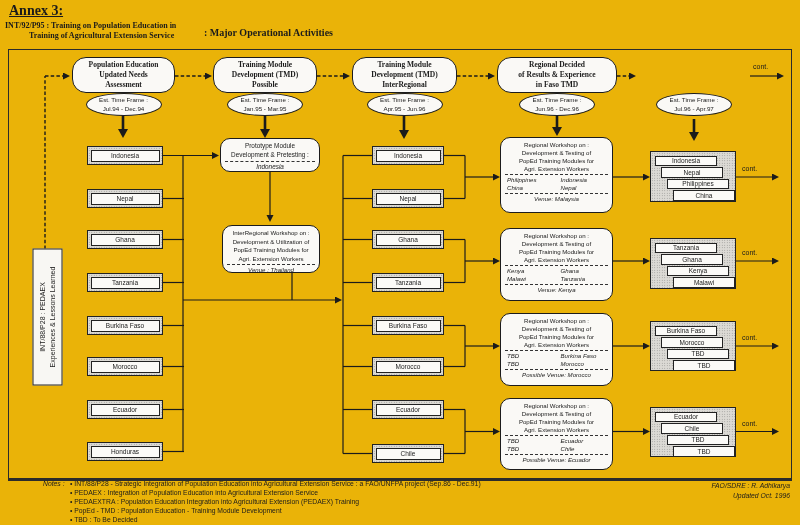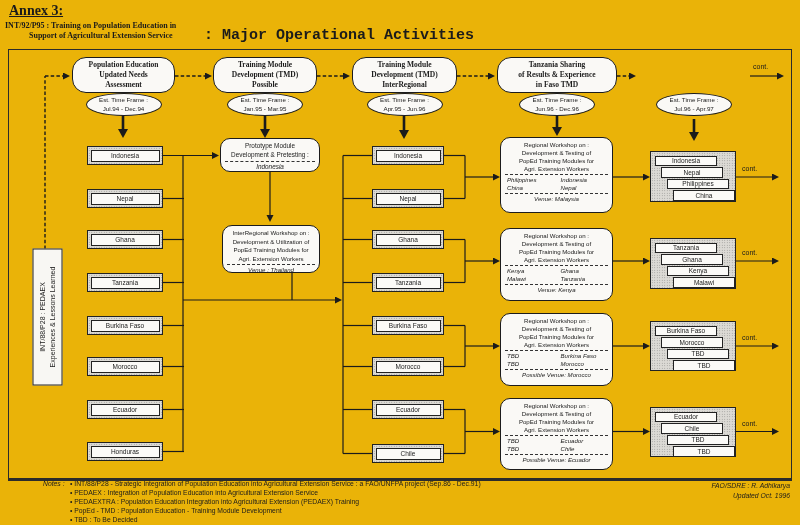--- a/index.html
+++ b/index.html
@@ -2,21 +2,21 @@
 <html><head>
 <meta charset="utf-8">
 <style>
   html,body{margin:0;padding:0;background:#e9e8e4;}
   .page{position:relative;width:800px;height:525px;background:#eab308;overflow:hidden;
         font-family:"Liberation Sans",sans-serif;color:#1b1b1b;}
   .abs{position:absolute;}
   .annex{font-family:"Liberation Serif",serif;font-weight:bold;font-size:14px;
          text-decoration:underline;left:9px;top:3px;}
   .proj{font-family:"Liberation Serif",serif;font-weight:bold;font-size:8px;line-height:1.2;text-align:center;}
-  .subtitle{font-family:Liberation Mono, monospace;font-weight:bold;font-size:15px;}
+  .subtitle{font-family:Liberation Serif, serif;font-weight:bold;font-size:10px;}
   .frame{left:8px;top:49px;width:782px;height:428px;border:1.5px solid #2b2b2b;
          border-bottom-width:3px;background:transparent;z-index:1;}
   svg.wires{left:0;top:0;z-index:2;}
   .phase-box{border:1.5px solid #1c1c1c;border-radius:14px;background:#faf9f6;display:flex;
              flex-direction:column;justify-content:center;text-align:center;
              font-family:"Liberation Serif",serif;font-weight:bold;font-size:7.5px;
              line-height:1.3;z-index:3;box-sizing:border-box;}
   .oval{border:1.2px solid #1c1c1c;border-radius:50%;background:#faf9f6;display:flex;
         flex-direction:column;justify-content:center;text-align:center;font-size:6.2px;
         line-height:1.35;z-index:4;box-sizing:border-box;}
@@ -48,21 +48,21 @@
   .notes-label{font-size:6.8px;font-style:italic;}
   .footer-line{font-size:6.8px;font-style:italic;text-align:right;white-space:nowrap;}
 </style>
 </head>
 <body>
 
 <div class="page">
 
   <div class="abs annex">Annex 3:</div>
   <div class="abs proj" style="left:5px;top:21px;">INT/92/P95 : Training on Population Education in</div>
-  <div class="abs proj" style="left:29px;top:31px;">Support of Agricultural Extension Service</div>
+  <div class="abs proj" style="left:29px;top:31px;">Training of Agricultural Extension Service</div>
   <div class="abs subtitle" style="left:204px;top:27px;">: Major Operational Activities</div>
 
   <div class="abs frame"></div>
 
   <svg class="abs wires" width="800" height="525" viewBox="0 0 800 525">
     <defs>
       <marker id="ah" markerUnits="userSpaceOnUse" markerWidth="9" markerHeight="8" refX="1" refY="3.5" orient="auto">
           <path d="M0,0 L7,3.5 L0,7 Z" fill="#1b1b1b"></path>
         </marker>
       <marker id="ahb" markerUnits="userSpaceOnUse" markerWidth="11" markerHeight="11" refX="1" refY="5" orient="auto">
@@ -179,21 +179,21 @@
       <div class="phase-box abs" style="left: 352px; top: 57px; width: 105px; height: 36px;">
         <div>Training Module</div>
         <div>Development (TMD)</div>
         <div>InterRegional</div>
       </div>
       <div class="oval abs" style="left: 366.5px; top: 93px; width: 76px; height: 23px;">
         <div>Est. Time Frame :</div>
         <div>Apr.95 - Jun.96</div>
       </div>
       <div class="phase-box abs" style="left: 497px; top: 57px; width: 120px; height: 36px;">
-        <div>Tanzania Sharing</div>
+        <div>Regional Decided</div>
         <div>of Results &amp; Experience</div>
         <div>in Faso TMD</div>
       </div>
       <div class="oval abs" style="left: 519px; top: 93px; width: 76px; height: 23px;">
         <div>Est. Time Frame :</div>
         <div>Jun.96 - Dec.96</div>
       </div>
       <div class="oval abs" style="left: 656px; top: 93px; width: 76px; height: 23px;">
         <div>Est. Time Frame :</div>
         <div>Jul.96 - Apr.97</div>

